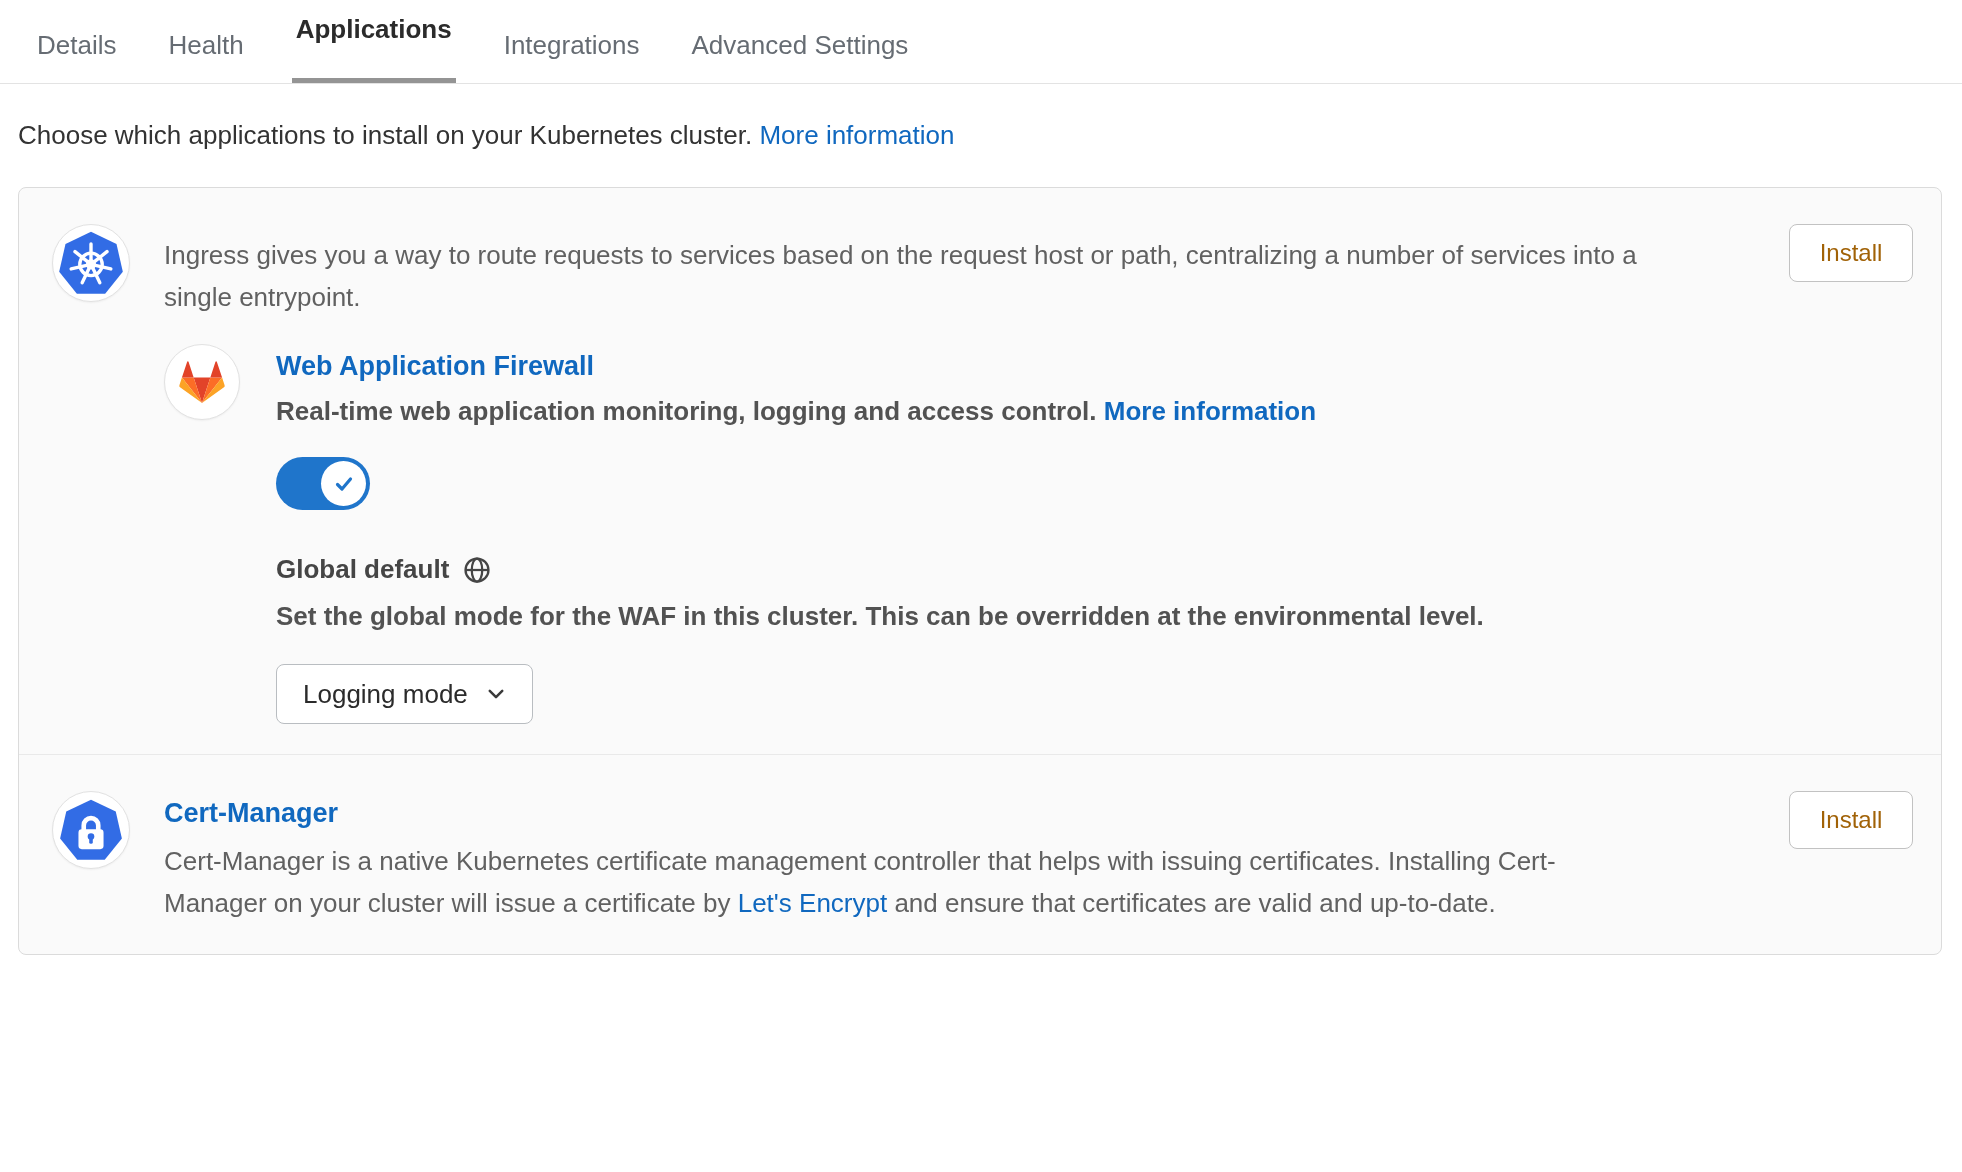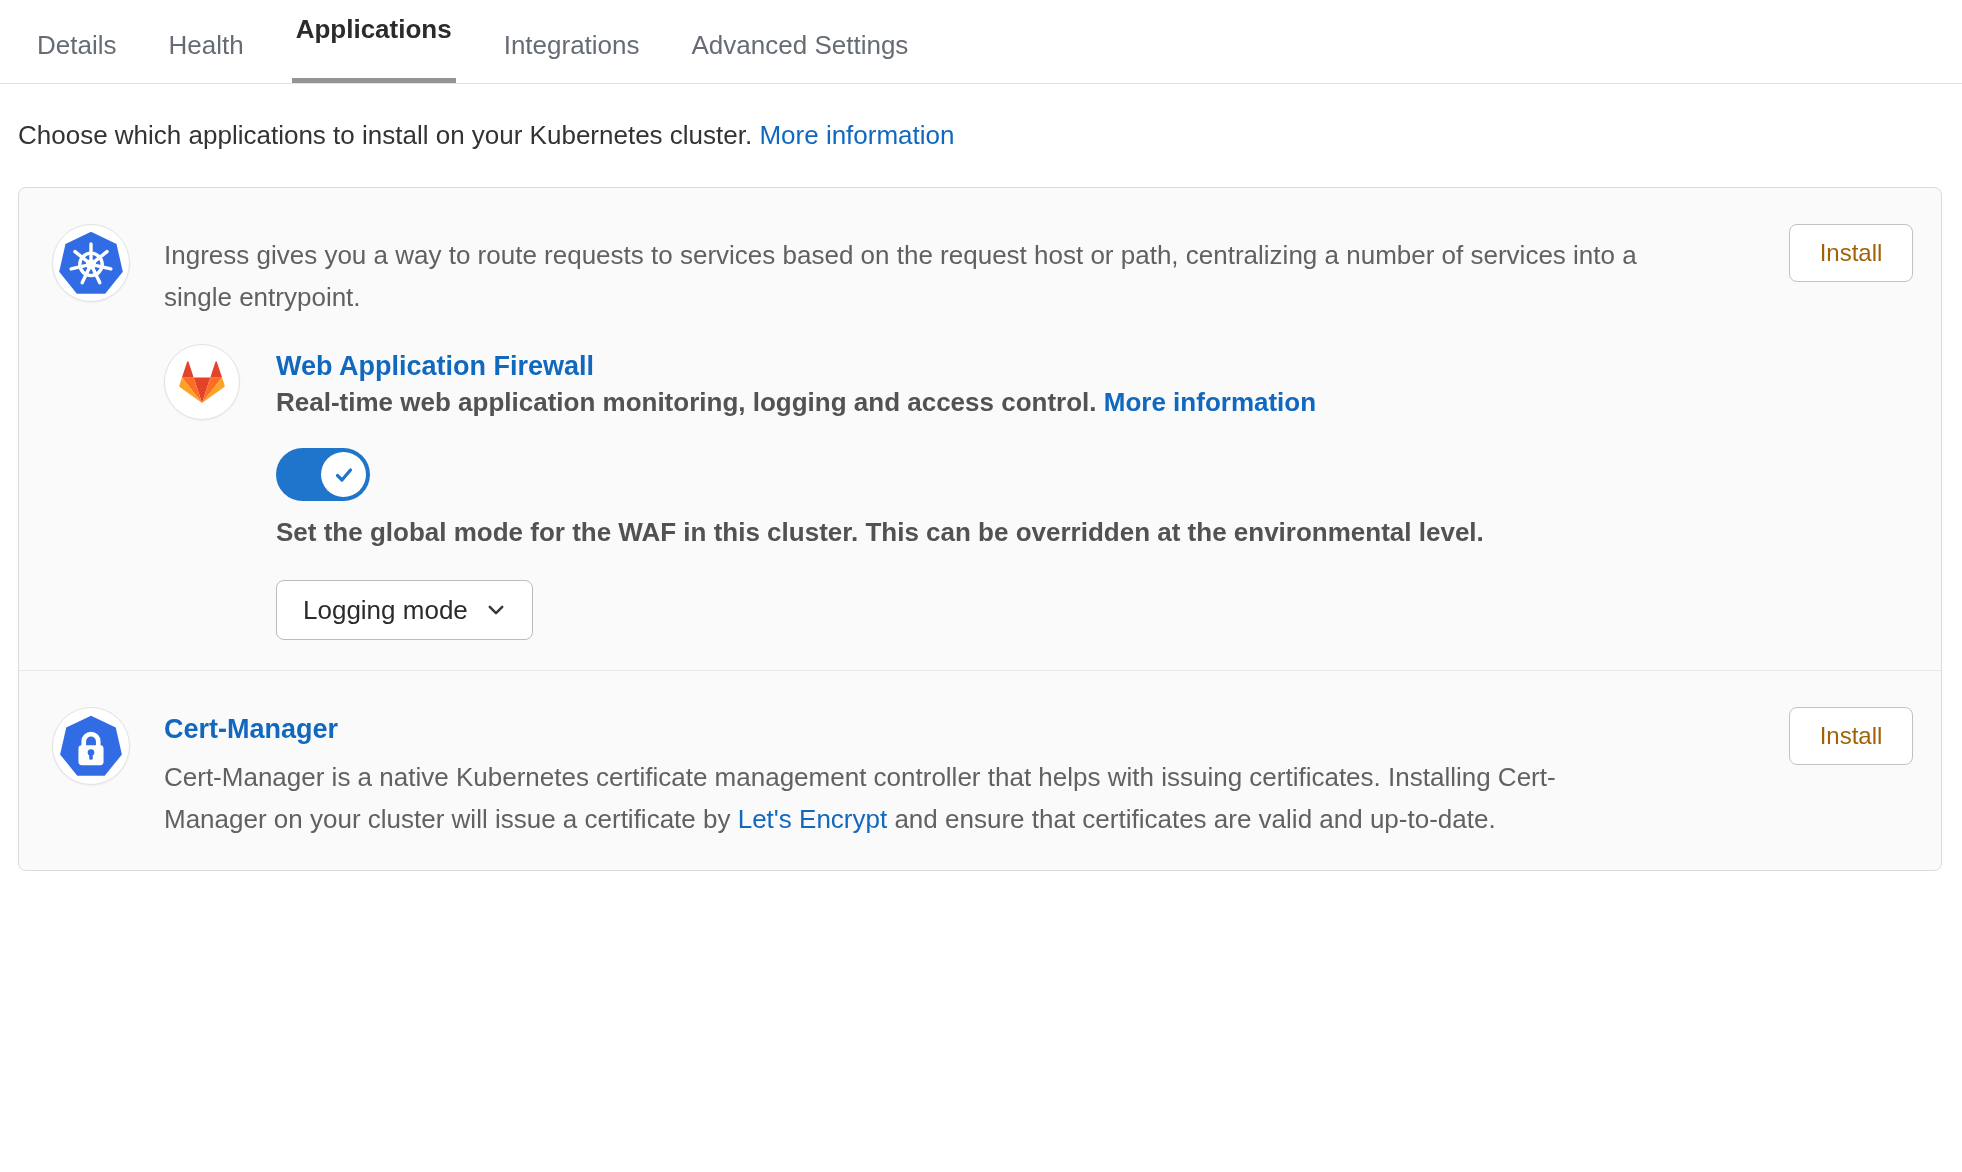--- a/index.html
+++ b/index.html
@@ -49,21 +49,21 @@
   .install-btn {
     margin-left:auto; align-self:flex-start; flex-shrink:0;
     width:124px; height:58px;
     background:#fff; border:1px solid #c2c2c2; border-radius:8px;
     font-family:inherit; font-size:24px; color:#a16207; cursor:pointer;
   }
   
   .waf { display:flex; margin-top:26px; }
   .waf .avatar { width:76px; height:76px; }
   .waf-main { margin-left:36px; }
-  .waf-sub { margin:5px 0 0; font-size:26px; font-weight:700; color:#525252; }
+  .waf-sub { margin:14px 0 0; font-size:26px; font-weight:700; color:#525252; }
   .toggle {
     margin-top:30px; width:94px; height:53px; position:relative;
     background:#1f75cb; border-radius:27px; border:none; cursor:pointer;
     display:block; padding:0;
   }
   .toggle .knob {
     position:absolute; top:4px; right:4px; width:45px; height:45px;
     background:#fff; border-radius:50%;
     display:flex; align-items:center; justify-content:center;
   }
@@ -142,20 +142,28 @@
           <p class="waf-sub"><span>Real-time web application monitoring, logging and access control. </span><a class="link bold">More information</a></p>
 
           <button class="toggle" aria-checked="true">
             <span class="knob">
               <svg width="24" height="24" viewBox="0 0 24 24">
                 <path d="M5.5 12.5l4.5 4.5 8.5-10" fill="none" stroke="#1f75cb" stroke-width="3.2" stroke-linecap="round" stroke-linejoin="round"></path>
               </svg>
             </span>
           </button>
 
+          <div class="global-label">
+            <span>Global default</span>
+            <svg width="30" height="30" viewBox="0 0 24 24" fill="none" stroke="#454545" stroke-width="1.8">
+              <circle cx="12" cy="12" r="9.2"></circle>
+              <ellipse cx="12" cy="12" rx="4.2" ry="9.2"></ellipse>
+              <line x1="2.8" y1="12" x2="21.2" y2="12"></line>
+            </svg>
+          </div>
 
           <p class="mode-help">Set the global mode for the WAF in this cluster. This can be overridden at the environmental level.</p>
 
           <button class="dropdown">
             <span>Logging mode</span>
             <svg width="20" height="20" viewBox="0 0 16 16">
               <path d="M3 5.5l5 5 5-5" fill="none" stroke="#3a3a3a" stroke-width="2" stroke-linecap="round" stroke-linejoin="round"></path>
             </svg>
           </button>
         </div>

